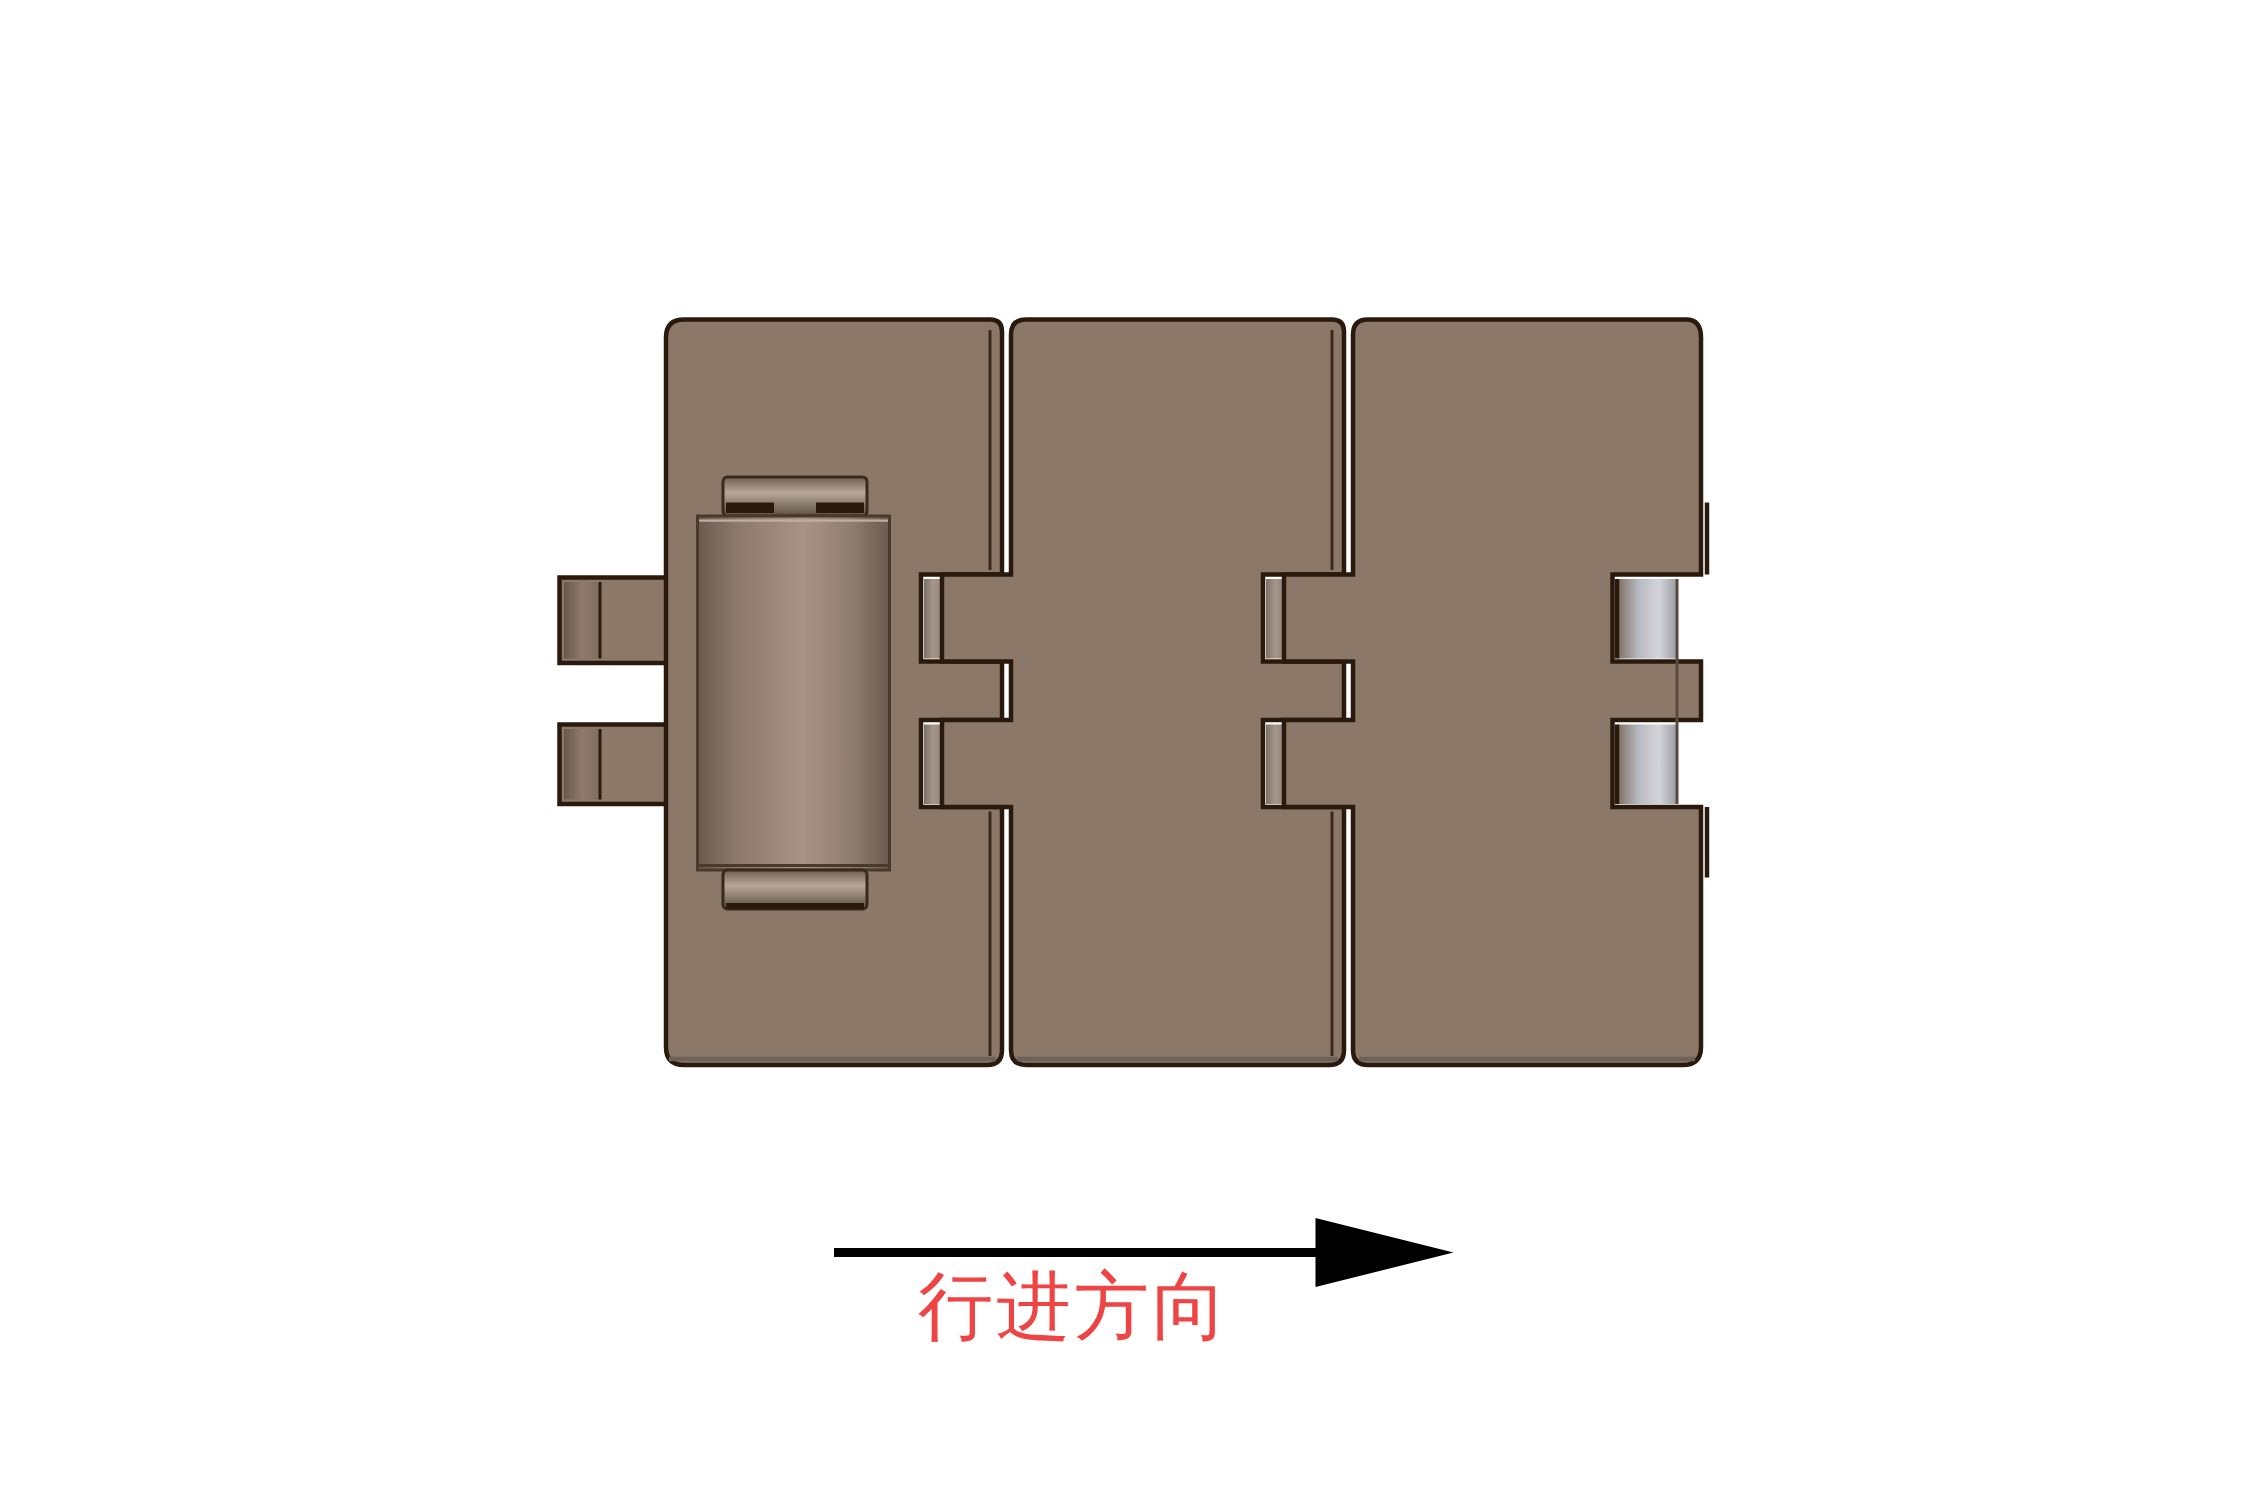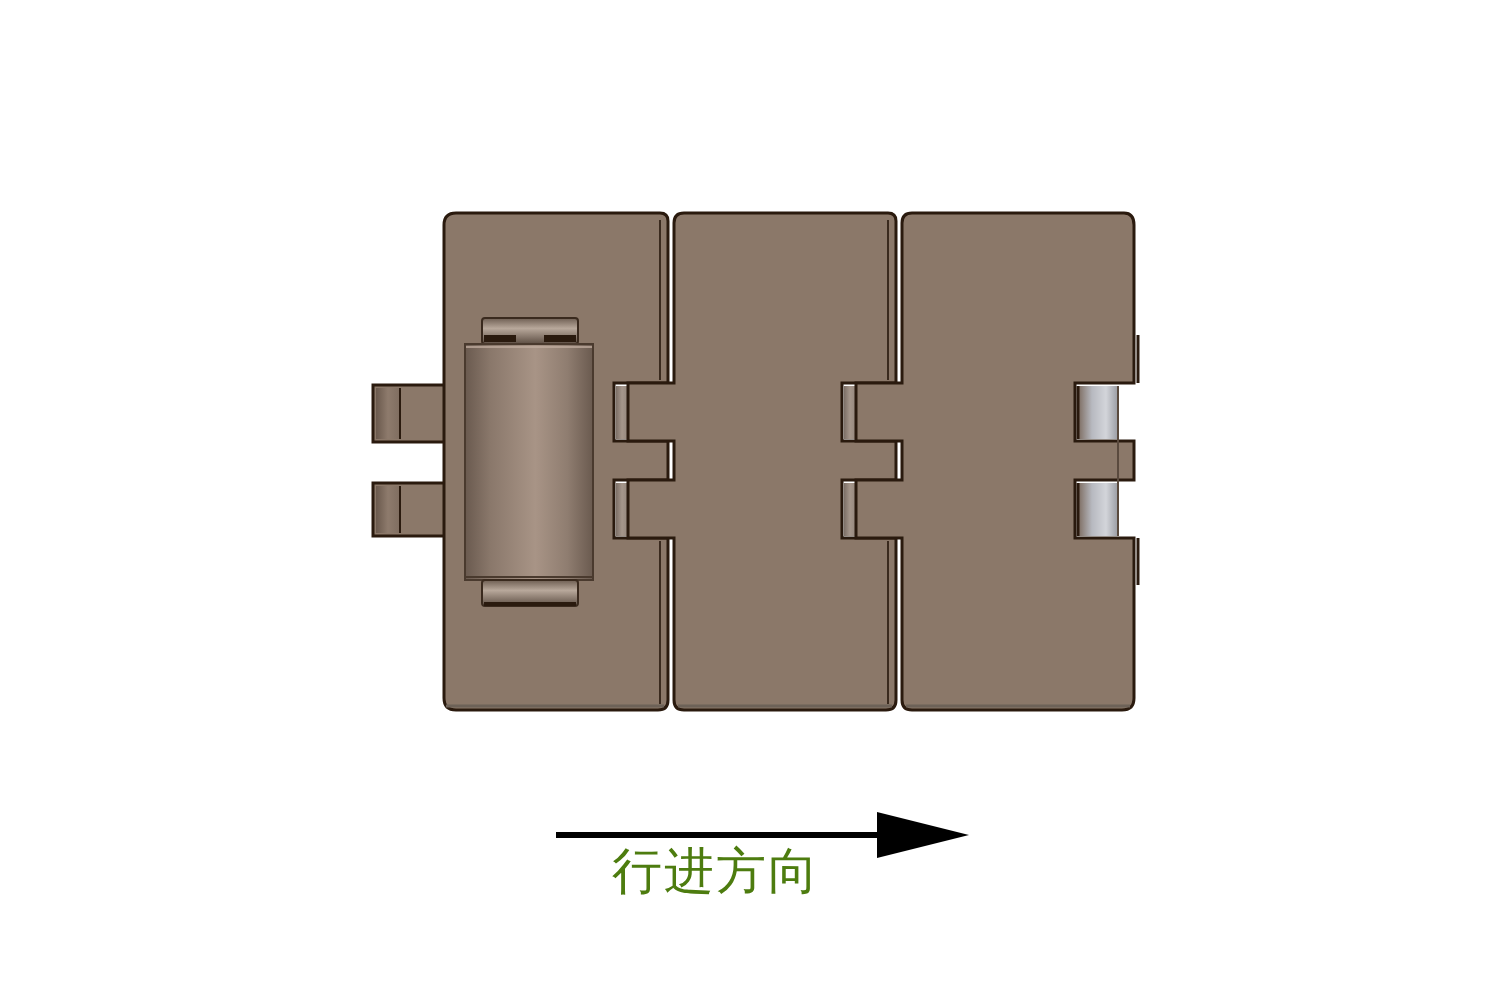--- a/index.html
+++ b/index.html
@@ -21,21 +21,21 @@
       width: 1499px;
       height: 999px;
     }
     .caption {
       position: absolute;
       left: 612px;
       top: 846px;
       font-family: "DejaVu Sans", sans-serif;
       font-size: 50px;
       letter-spacing: 2px;
-      color: #4d7c0f;
+      color: #ef4444;
       line-height: 1;
       white-space: nowrap;
     }
   </style>
 </head>
 <body>
 
 <svg id="diagram" viewBox="0 0 1499 999" xmlns="http://www.w3.org/2000/svg">
   <defs>
     <linearGradient id="rollerGrad" x1="0" y1="0" x2="1" y2="0">

